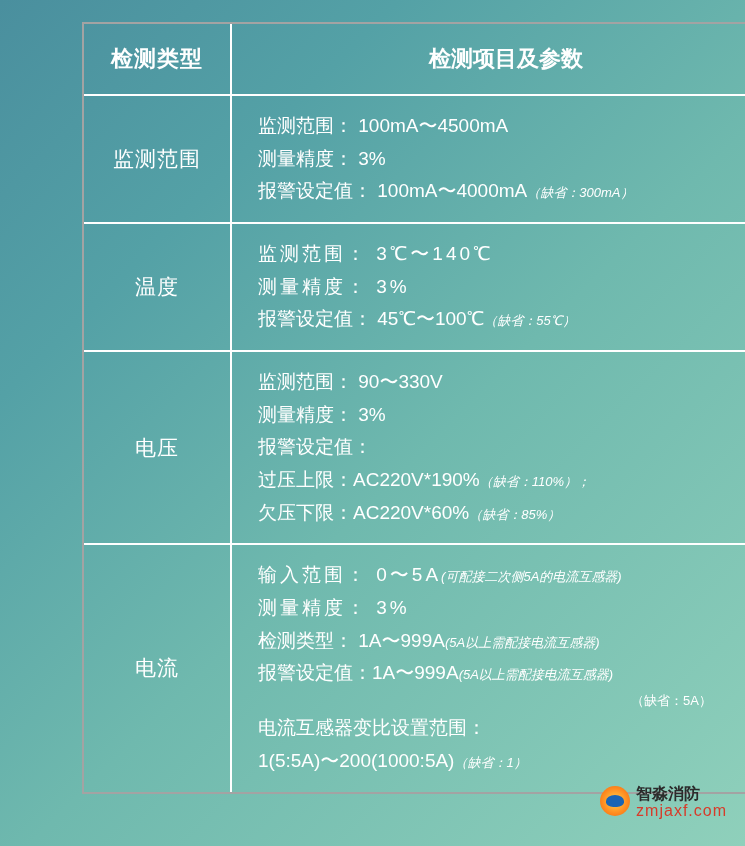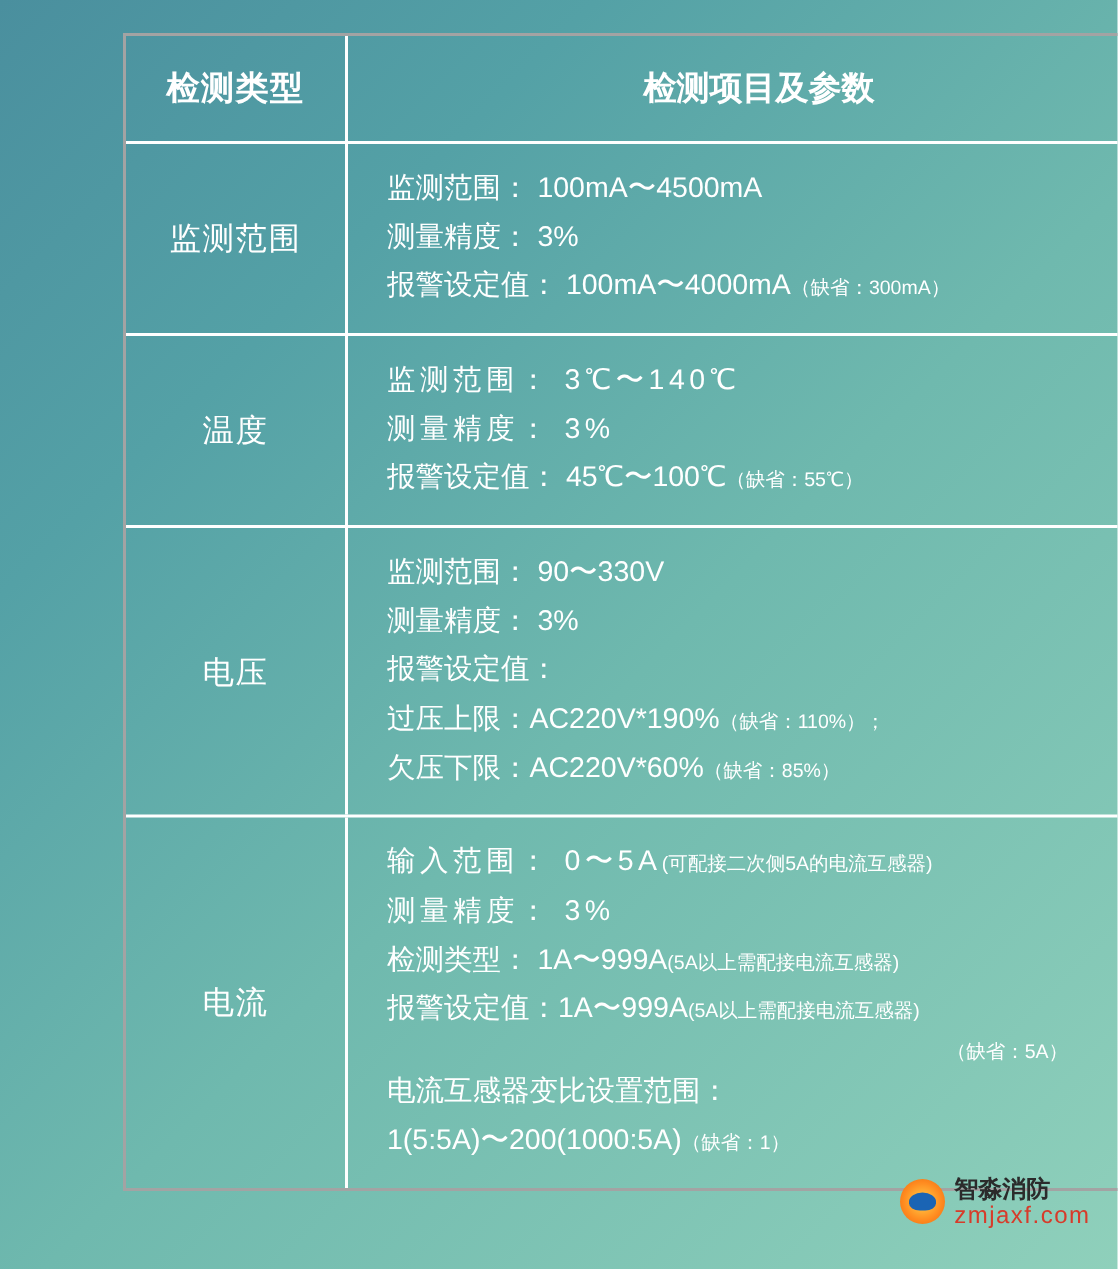--- a/index.html
+++ b/index.html
@@ -62,20 +62,21 @@
     align-items: center;
     justify-content: center;
     text-align: center;
     padding-left: 10px;
   }
   .line {
     white-space: nowrap;
   }
   .note {
     font-size: 13px;
+    font-style: italic;
   }
   .note-line {
     text-align: right;
     padding-right: 58px;
     font-size: 13px;
   }
   .spaced {
     letter-spacing: 3px;
   }
   .watermark {

